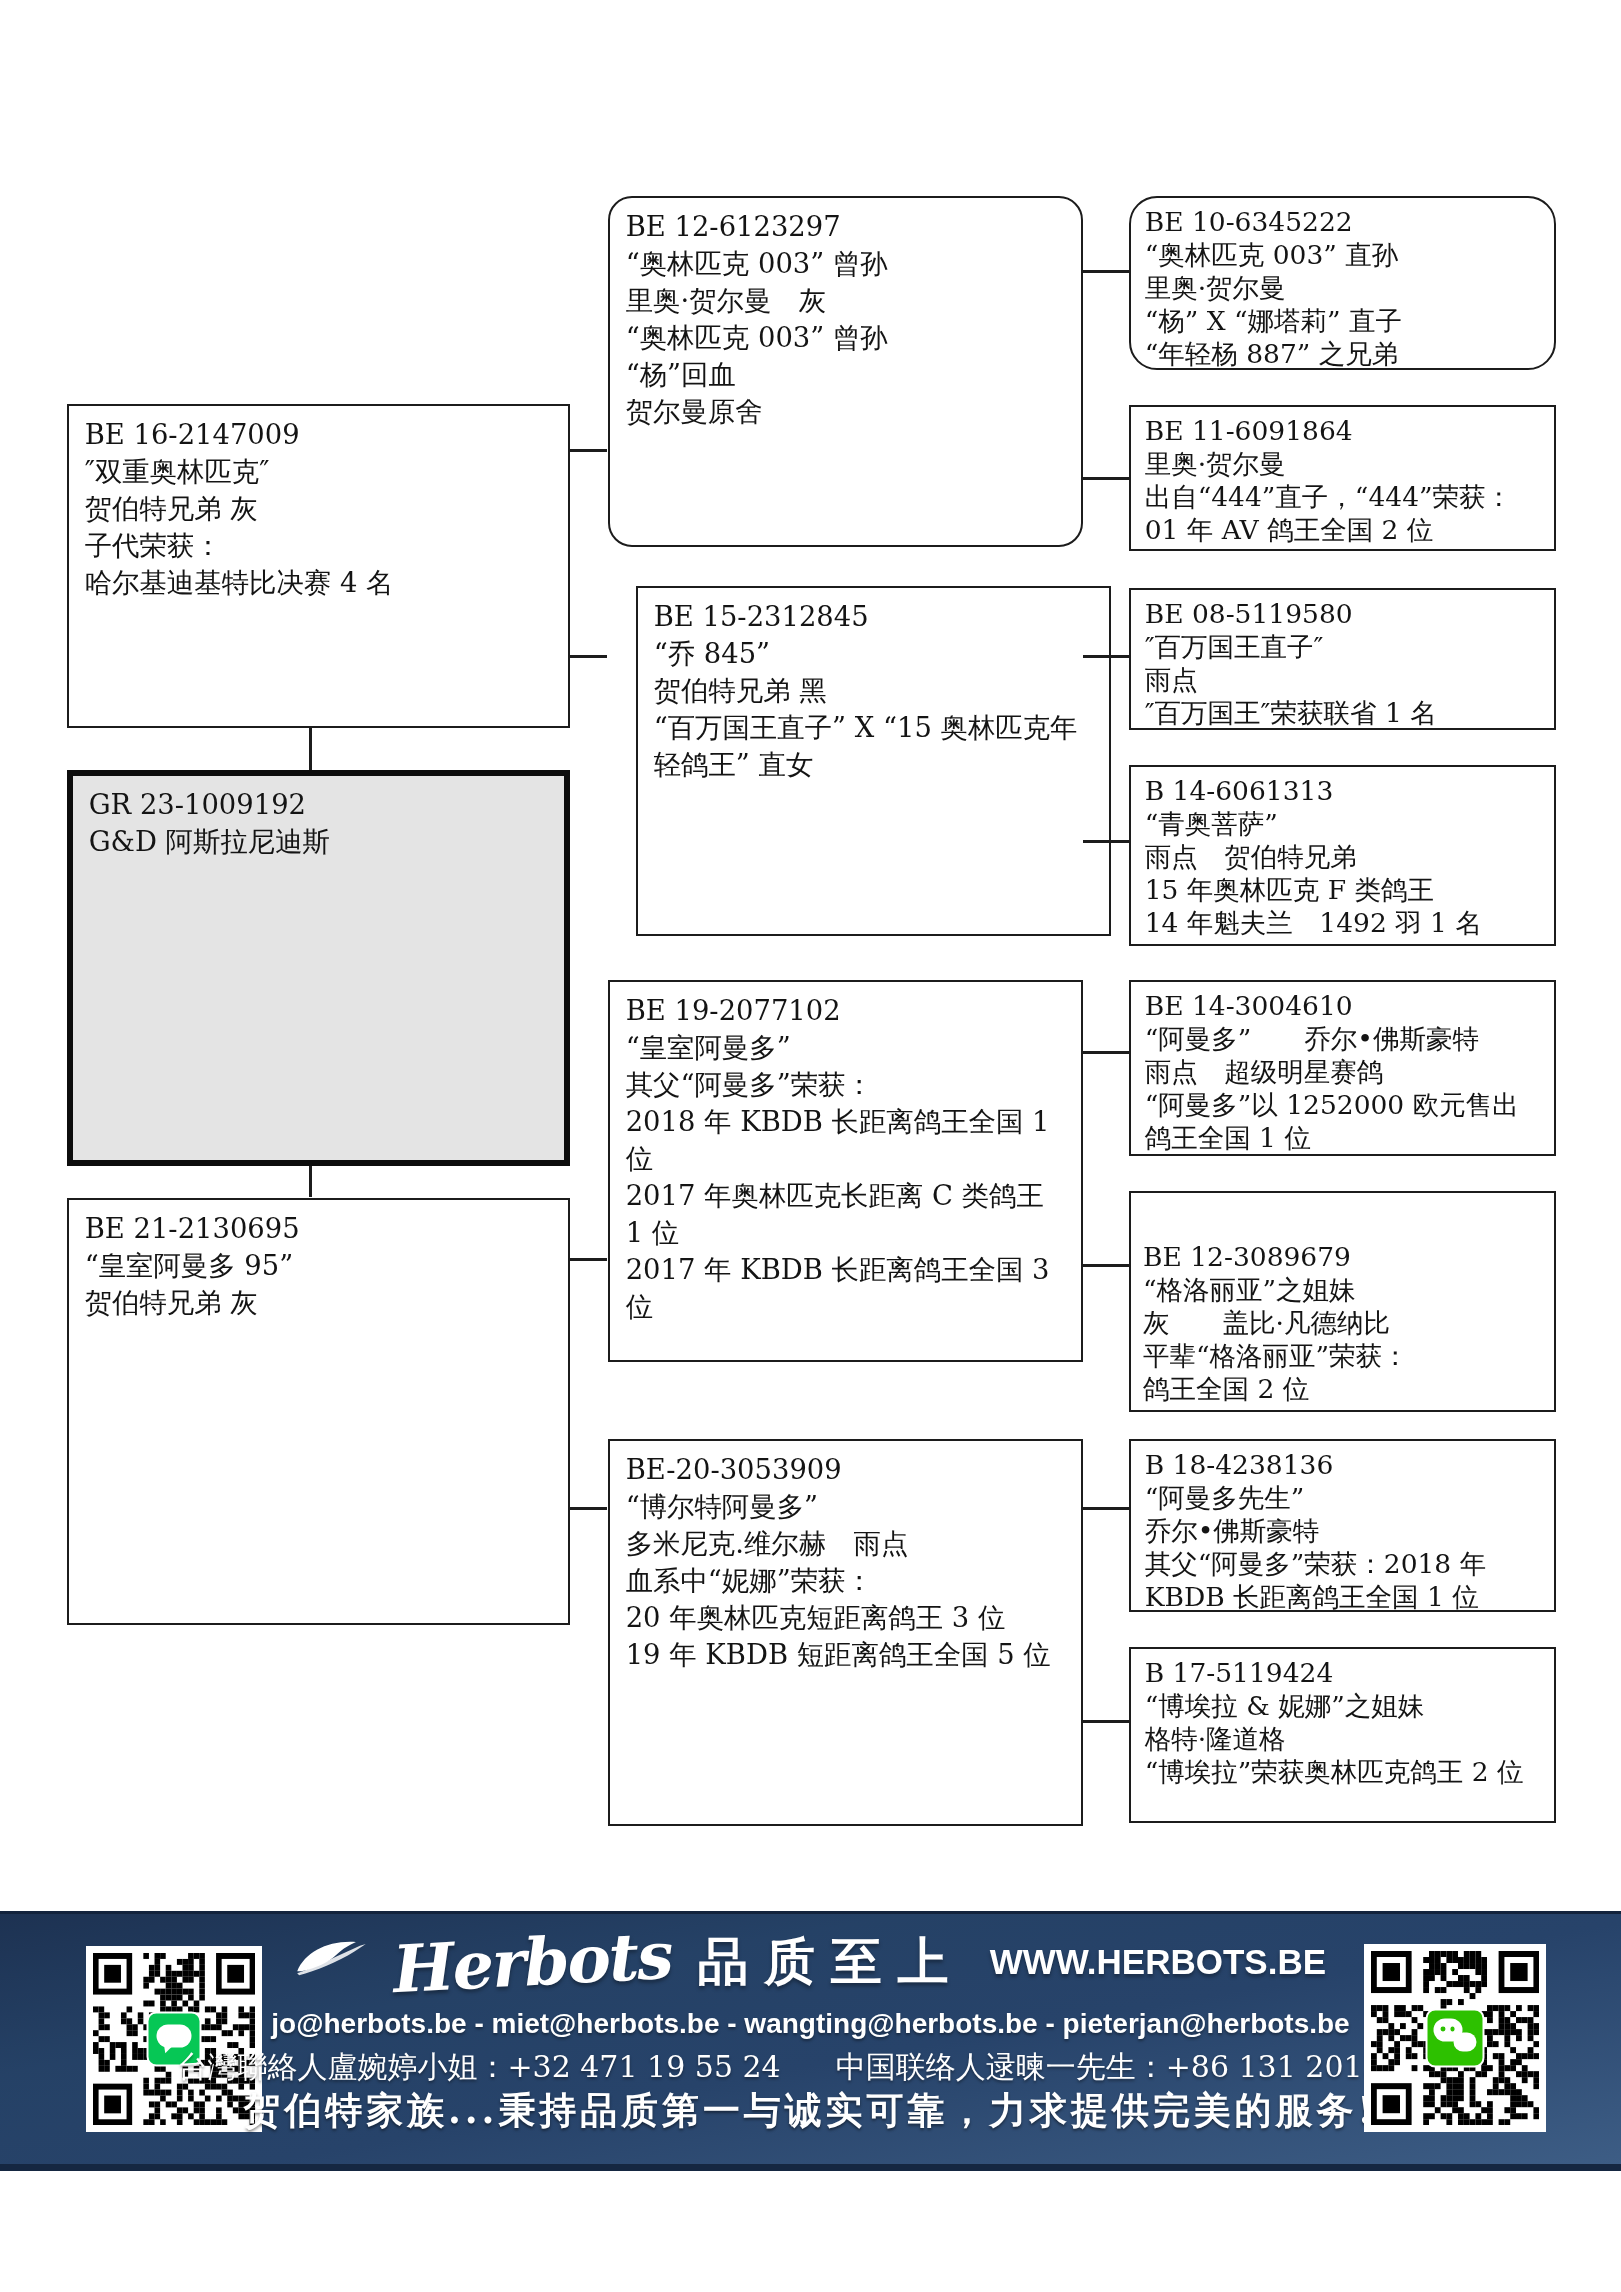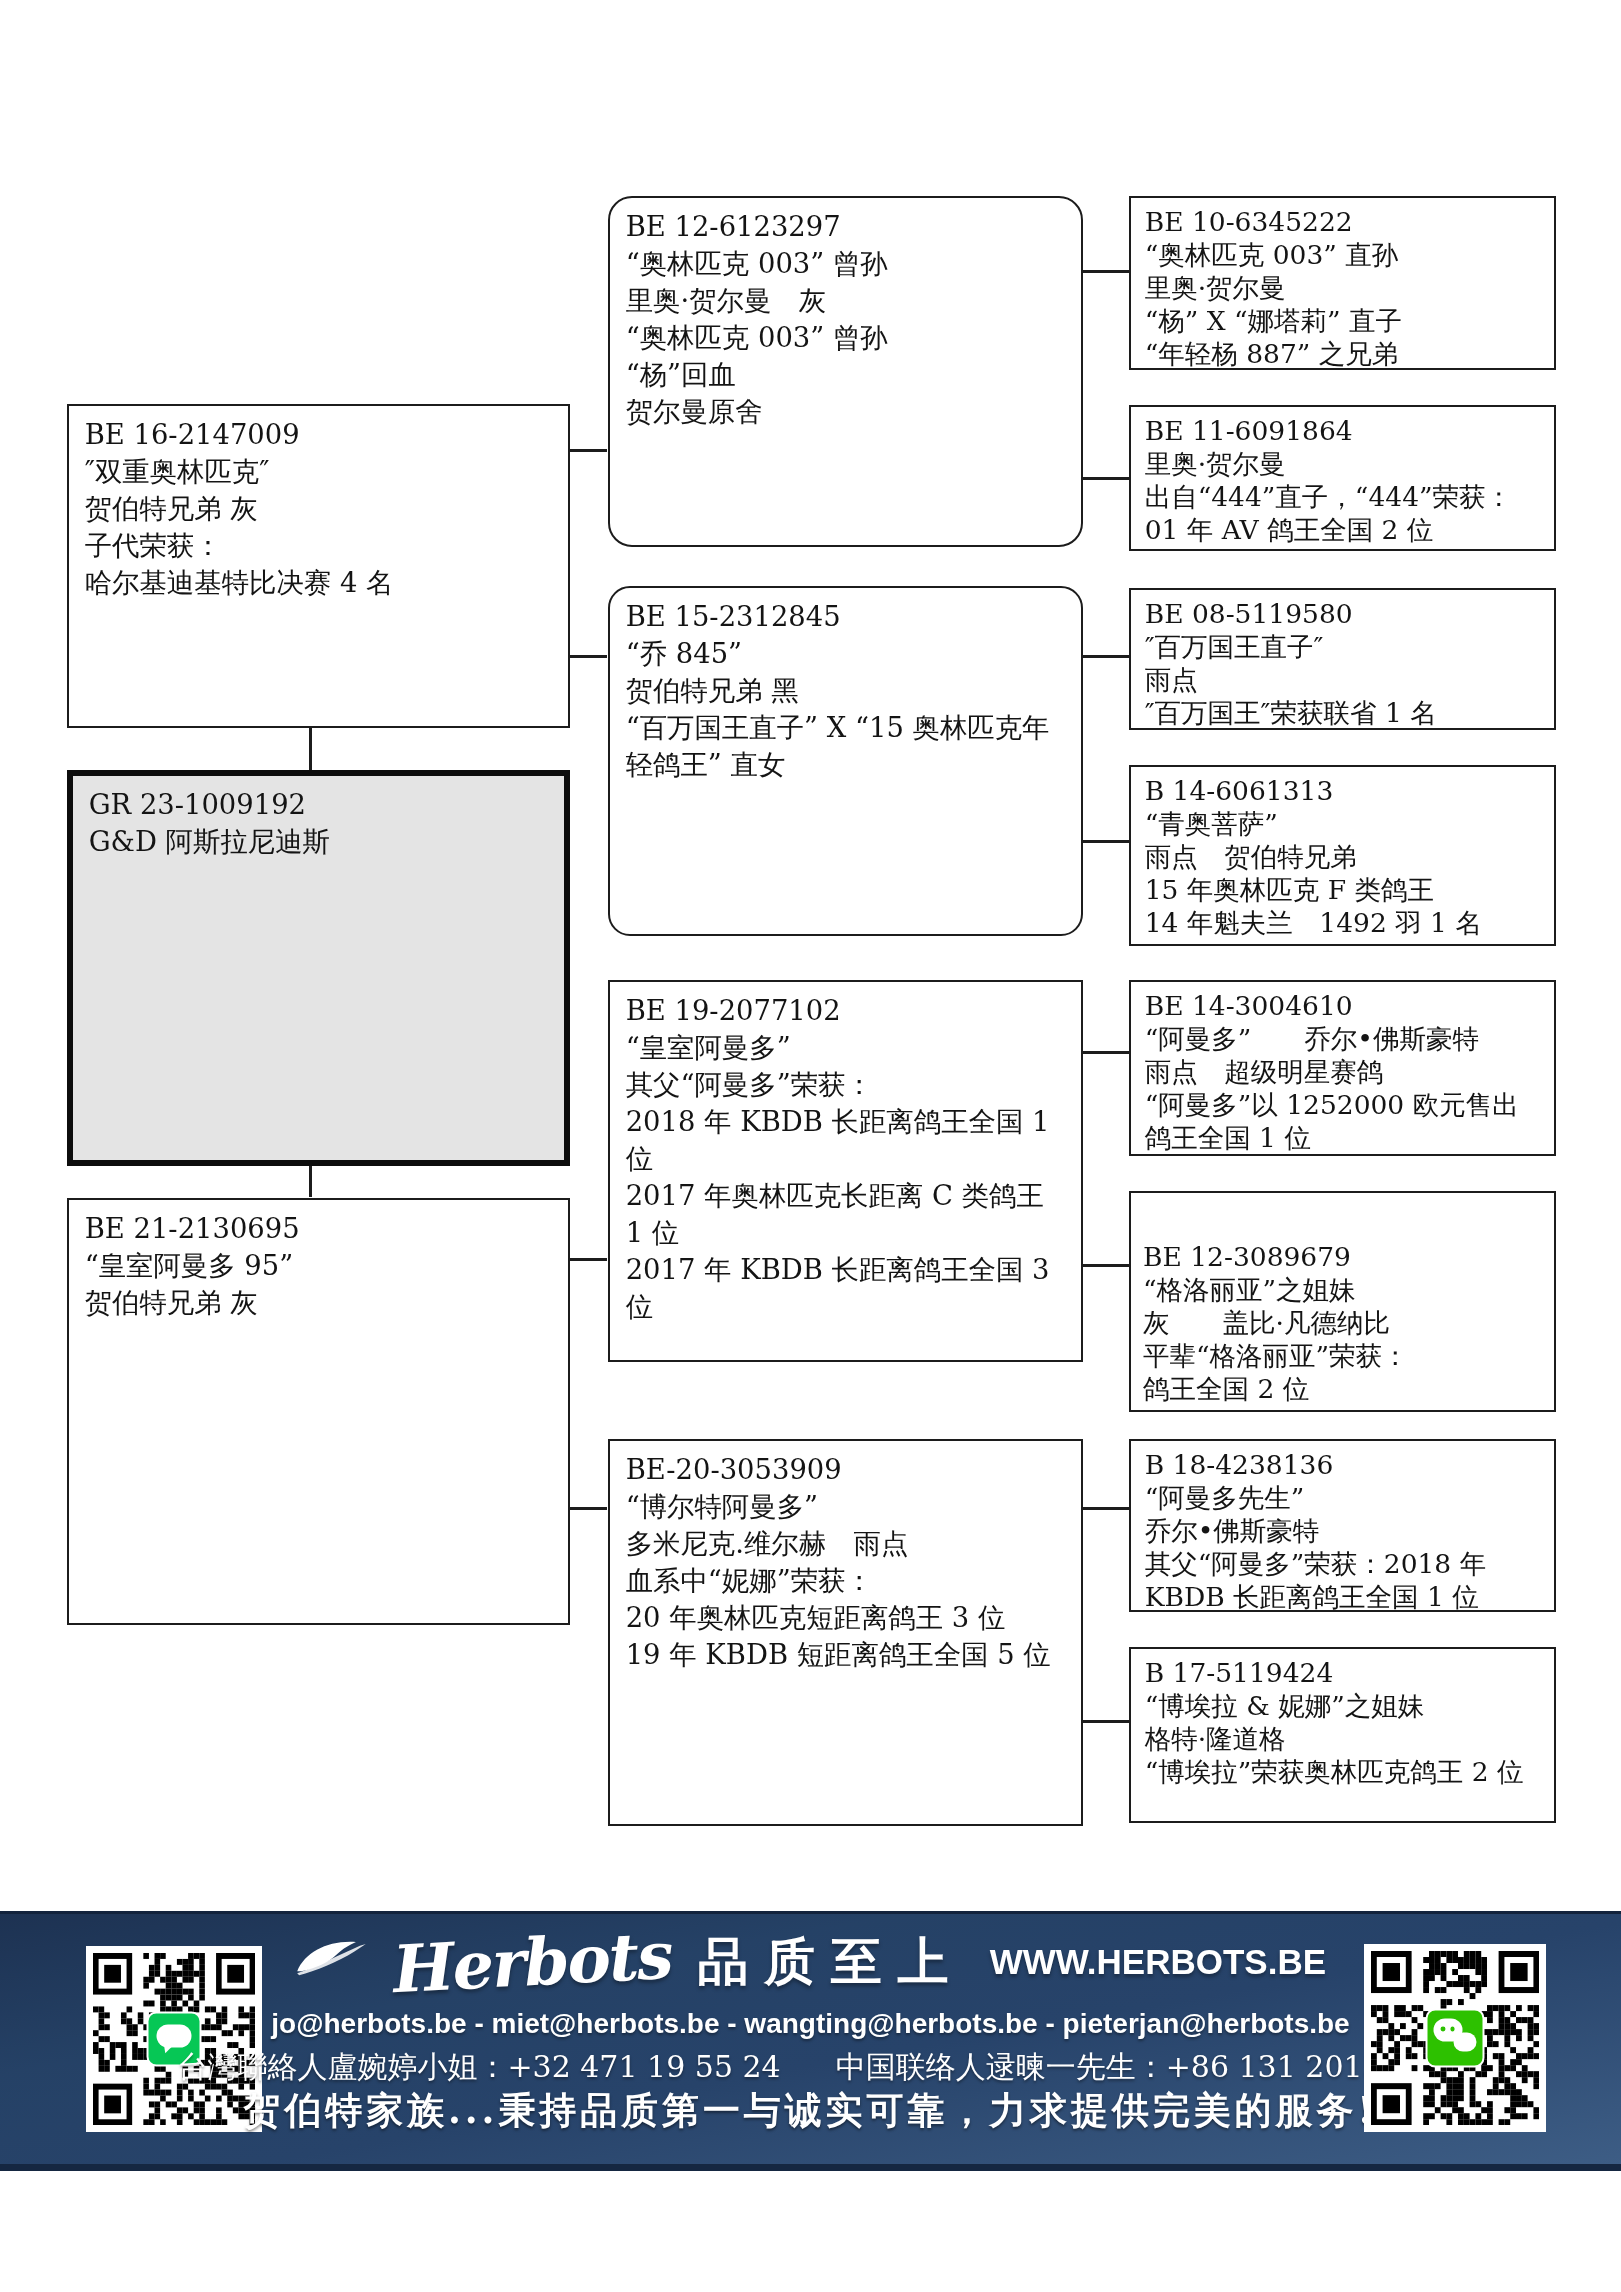--- a/index.html
+++ b/index.html
@@ -13,25 +13,25 @@
   .col-r .line{font-size:26.5px;line-height:33px;}
   .col-r{padding:6.9px 13.7px;}
   .subject{background:#e4e4e4;border:6.9px solid #0d0d0d;}
   .pad-top{padding-top:47px;padding-left:12px;}
 
   .b-sire   {left:67px;  top:404px;  width:503px; height:324px;}
   .b-subj   {left:67px;  top:770px;  width:503px; height:396px;}
   .b-dam    {left:67px;  top:1198px; width:503px; height:427px;}
 
   .b-m1{left:608px;top:196px;width:475px;height:351px;border-radius:24px;}
-  .b-m2{left:608px;top:586px;width:475px;height:350px;border-radius:22px;}
+  .b-m2{left:636px;top:586px;width:475px;height:350px;}
   .b-m3{left:608px;top:980px;width:475px;height:382px;}
   .b-m4{left:608px;top:1439px;width:475px;height:387px;}
 
-  .b-r1{left:1129px;top:196px; width:427px;height:174px;}
+  .b-r1{left:1129px;top:196px; width:427px;height:174px;border-radius:28px;}
   .b-r2{left:1129px;top:405px; width:427px;height:146px;}
   .b-r3{left:1129px;top:588px; width:427px;height:142px;}
   .b-r4{left:1129px;top:765px; width:427px;height:181px;}
   .b-r5{left:1129px;top:980px;width:427px;height:176px;}
   .b-r6{left:1129px;top:1191px;width:427px;height:221px;}
   .b-r7{left:1129px;top:1439px;width:427px;height:173px;}
   .b-r8{left:1129px;top:1647px;width:427px;height:176px;}
 
   
   .hl,.vl{position:absolute;background:#1c1c1c;}

